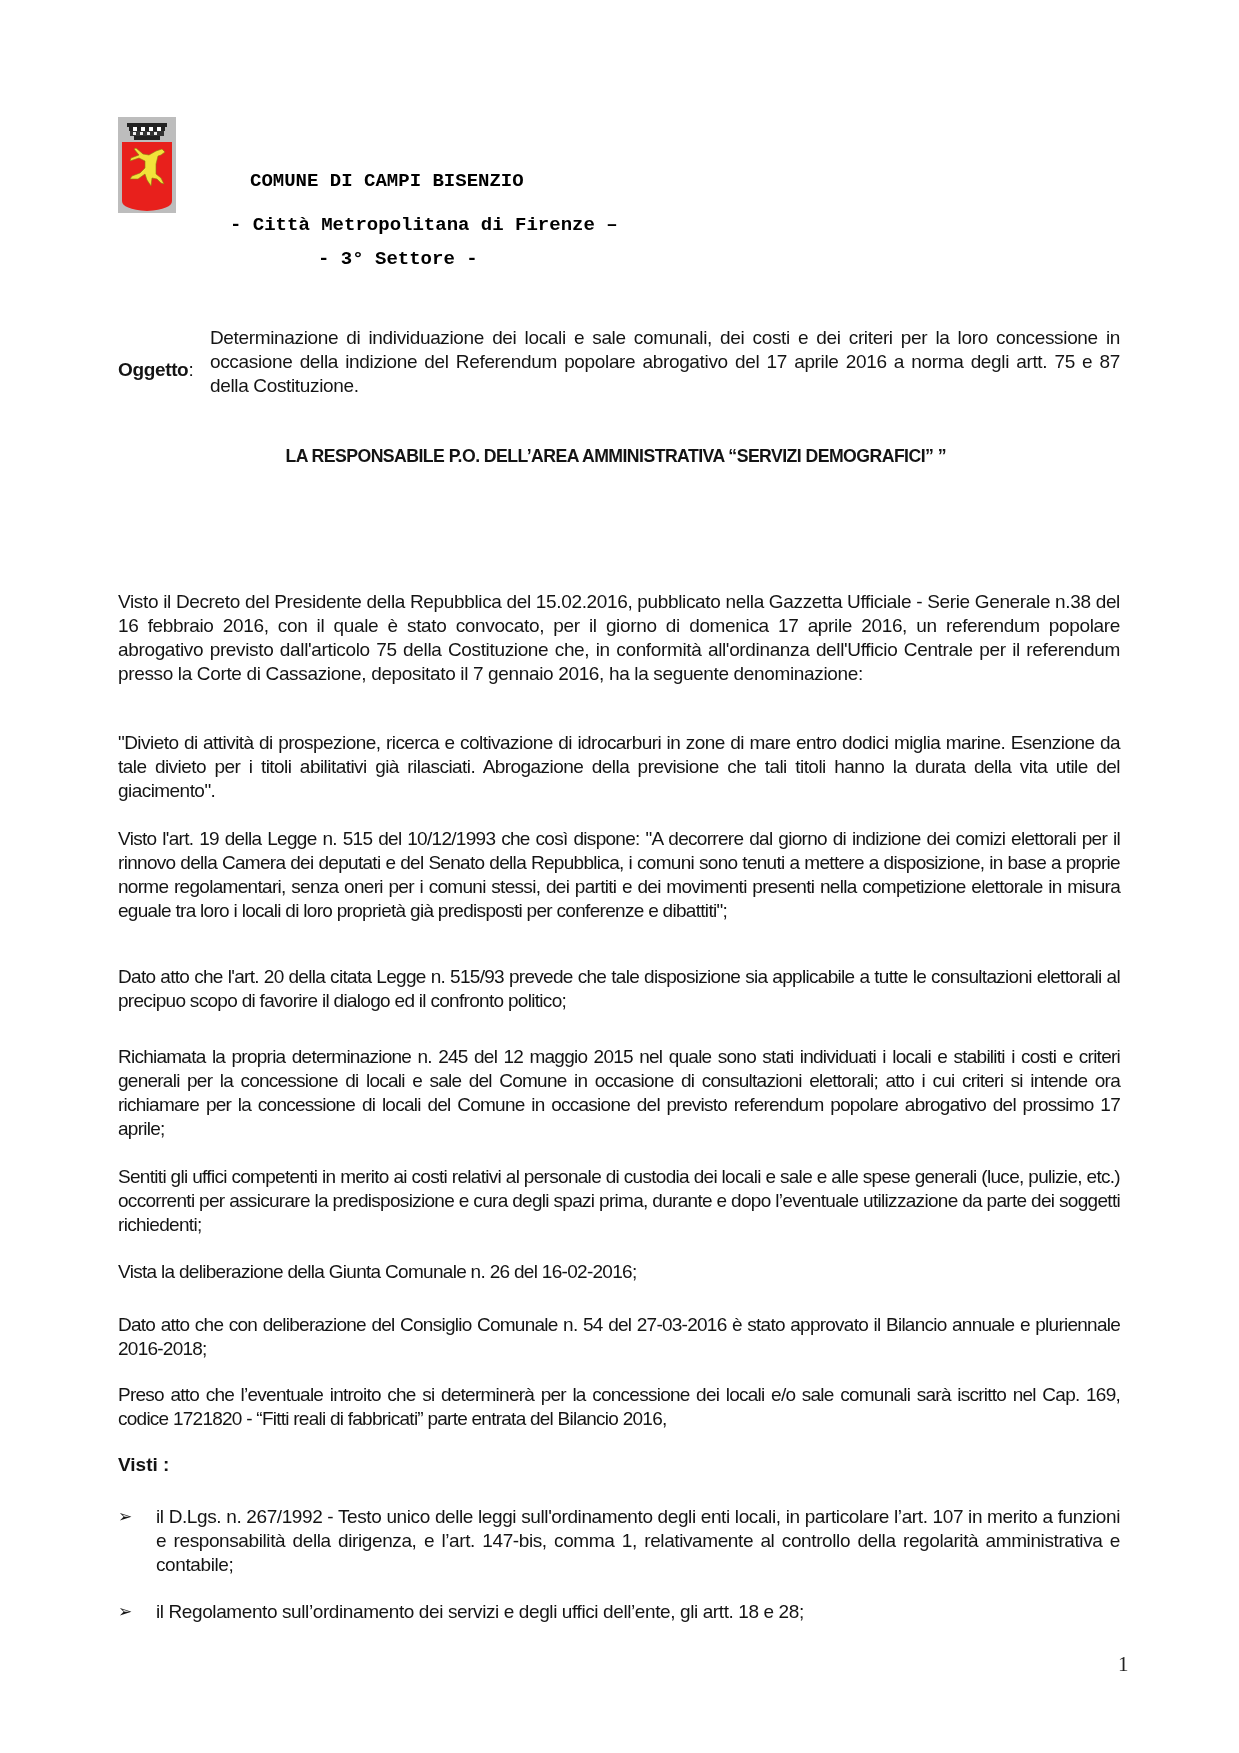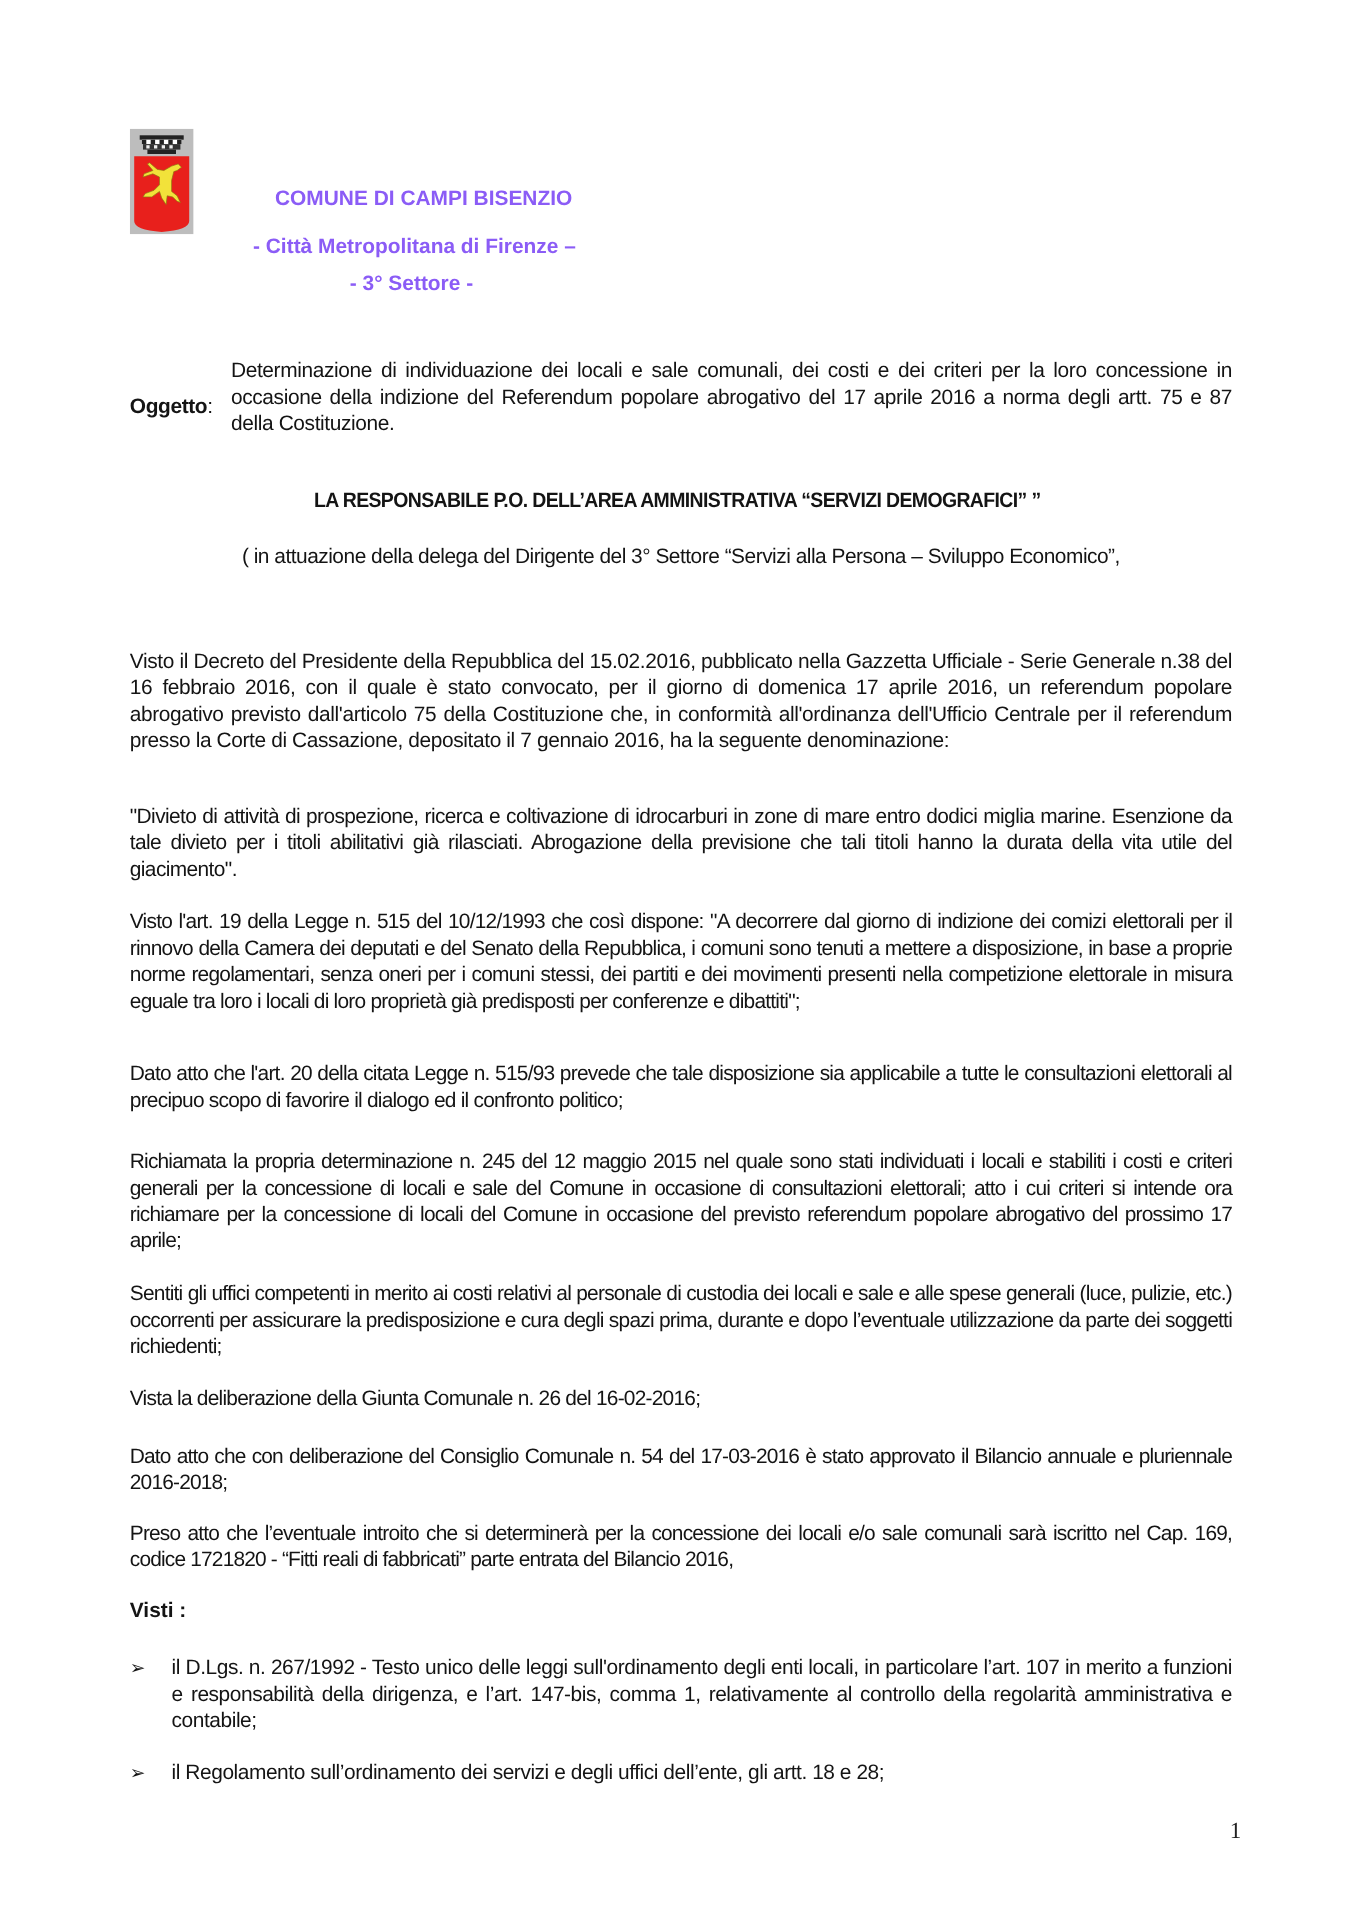--- a/index.html
+++ b/index.html
@@ -3,21 +3,21 @@
 <meta charset="utf-8">
 <style>
   html, body { margin: 0; padding: 0; background: #ffffff; }
   body {
     width: 1239px; height: 1753px; position: relative; overflow: hidden;
     font-family: "Liberation Sans", "DejaVu Sans", sans-serif;
     color: #141414;
   }
   .abs { position: absolute; }
   .logo { left: 118px; top: 117px; width: 58px; height: 96px; }
-  .hdr { font-weight: bold; font-size: 19px; white-space: nowrap; color: #8b5cf6; }
+  .hdr { font-weight: bold; font-size: 19px; white-space: nowrap; color: #000000; font-family: Liberation Mono, monospace; }
   .hdr1 { left: 250px; top: 170px; }
   .hdr2 { left: 230px; top: 214px; }
   .hdr3 { left: 318px; top: 248px; text-align: right; }
 
   .body-text {
     font-size: 19px; line-height: 24px; text-align: justify;
     letter-spacing: -0.35px; word-spacing: 0px;
   }
   .para { left: 118px; width: 1002px; }
   .oggetto { left: 118px; top: 326px; width: 1002px; }
@@ -79,31 +79,30 @@
 
 <div class="abs oggetto body-text">
   <div class="oggetto-row">
     <div class="oggetto-label"><span class="lbl">Oggetto</span><span>:</span></div>
     <div class="oggetto-content">Determinazione di individuazione dei locali e sale comunali, dei costi e dei criteri per la loro concessione in occasione della indizione del Referendum popolare abrogativo del 17 aprile 2016 a norma degli artt. 75 e 87 della Costituzione.</div>
   </div>
 </div>
 
 <div class="abs resp-heading">LA RESPONSABILE P.O. DELL’AREA AMMINISTRATIVA “SERVIZI  DEMOGRAFICI” ”</div>
 <div class="abs delega">
-  <div>( in attuazione della delega del Dirigente del 3° Settore “Servizi alla Persona – Sviluppo Economico”,</div>
 </div>
 
 <div class="abs para body-text" style="top:590px;">Visto il Decreto del Presidente della Repubblica del 15.02.2016, pubblicato nella Gazzetta Ufficiale - Serie Generale n.38 del 16 febbraio 2016, con il quale è stato convocato, per il giorno di domenica 17 aprile 2016, un referendum popolare abrogativo previsto dall'articolo 75 della Costituzione che, in conformità all'ordinanza dell'Ufficio Centrale per il referendum presso la Corte di Cassazione, depositato il 7 gennaio 2016, ha la seguente denominazione:</div>
 <div class="abs para body-text" style="top:731px; letter-spacing:-0.55px;">"Divieto di attività di prospezione, ricerca e coltivazione di idrocarburi in zone di mare entro dodici miglia marine. Esenzione da tale divieto per i titoli abilitativi già rilasciati. Abrogazione della previsione che tali titoli hanno la durata della vita utile del giacimento".</div>
 <div class="abs para body-text" style="top:827px; letter-spacing:-0.7px;">Visto l'art. 19 della Legge n. 515 del 10/12/1993 che così dispone: "A decorrere dal giorno di indizione dei comizi elettorali per il rinnovo della Camera dei deputati e del Senato della Repubblica, i comuni sono tenuti a mettere a disposizione, in base a proprie norme regolamentari, senza oneri per i comuni stessi, dei partiti e dei movimenti presenti nella competizione elettorale in misura eguale tra loro i locali di loro proprietà già predisposti per conferenze e dibattiti";</div>
 <div class="abs para body-text" style="top:965px; letter-spacing:-0.7px;">Dato atto che l'art. 20 della citata Legge n. 515/93 prevede che tale disposizione sia applicabile a tutte le consultazioni elettorali al precipuo scopo di favorire il dialogo ed il confronto politico;</div>
 <div class="abs para body-text" style="top:1045px; letter-spacing:-0.75px;">Richiamata la propria determinazione n. 245 del 12 maggio 2015 nel quale sono stati individuati i locali e stabiliti i costi e criteri generali per la concessione di locali e sale del Comune in occasione di consultazioni elettorali; atto i cui criteri si intende ora richiamare per la concessione di locali del Comune in occasione del previsto referendum popolare abrogativo  del prossimo 17 aprile;</div>
 <div class="abs para body-text" style="top:1165px; letter-spacing:-0.7px;">Sentiti gli uffici competenti in merito ai costi relativi al personale di custodia dei locali e sale e alle spese generali (luce, pulizie, etc.) occorrenti per assicurare la predisposizione e cura degli spazi prima, durante e dopo l’eventuale utilizzazione da parte dei soggetti richiedenti;</div>
 <div class="abs para body-text" style="top:1260px; letter-spacing:-0.7px;">Vista la deliberazione della Giunta Comunale n. 26 del 16-02-2016;</div>
-<div class="abs para body-text" style="top:1313px; letter-spacing:-0.75px;">Dato atto che con  deliberazione del Consiglio Comunale n. 54 del 17-03-2016  è stato approvato il Bilancio annuale e pluriennale 2016-2018;</div>
+<div class="abs para body-text" style="top:1313px; letter-spacing:-0.75px;">Dato atto che con  deliberazione del Consiglio Comunale n. 54 del 27-03-2016  è stato approvato il Bilancio annuale e pluriennale 2016-2018;</div>
 <div class="abs para body-text" style="top:1383px; letter-spacing:-0.75px;">Preso atto che l’eventuale introito che si determinerà per la concessione dei locali e/o sale comunali sarà iscritto nel Cap. 169, codice 1721820 -  “Fitti reali di fabbricati” parte entrata del Bilancio 2016,</div>
 
 <div class="abs visti-head">Visti :</div>
 
 <div class="abs bullet" style="top:1505px;">
   <span class="arrow">➢</span>
   <span class="btext">il D.Lgs. n. 267/1992 - Testo unico delle leggi sull'ordinamento degli enti locali, in particolare l’art. 107 in merito a funzioni e responsabilità della dirigenza, e l’art. 147-bis, comma 1, relativamente al controllo della regolarità amministrativa e contabile;</span>
 </div>
 <div class="abs bullet" style="top:1600px;">
   <span class="arrow">➢</span>

